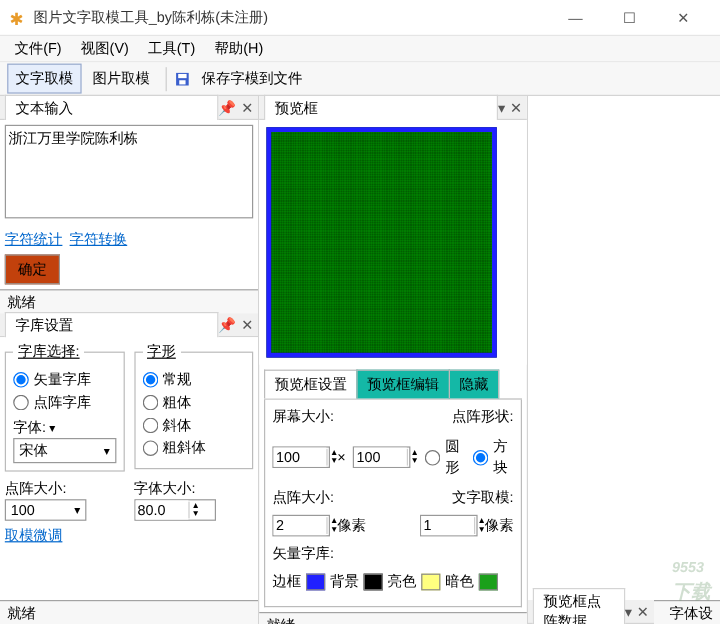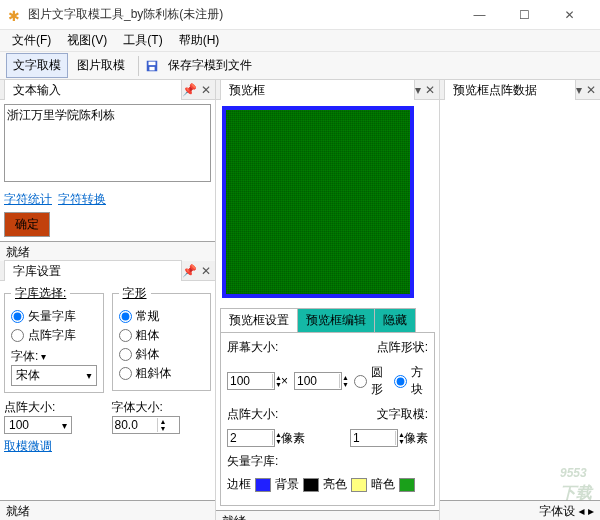--- a/index.html
+++ b/index.html
@@ -48,21 +48,21 @@
 .tabs { display: flex; border-bottom: 1px solid #bbb; }
 .tab { padding: 3px 8px; border: 1px solid #bbb; border-bottom: none; background: #14b8a6; cursor: pointer; margin-right: -1px; }
 .tab.active { background: #fff; }
 .tabbody { padding: 6px; border: 1px solid #bbb; border-top: none; }
 .form-row { display: flex; align-items: center; gap: 6px; margin-bottom: 6px; }
 .swatch { width: 16px; height: 14px; border: 1px solid #888; display: inline-block; }
 .sw-blue { background: #2020ff; }
 .sw-black { background: #000; }
 .sw-yellow { background: #ffff80; }
 .sw-green { background: #1aa01a; }
-.right-col { width: 160px; display: flex; flex-direction: column; }
+.right-col { width: 160px; display: flex; flex-direction: row; align-items: flex-end; }
 .right-body { flex: 1; background: #fff; }
 .watermark { position: absolute; right: 8px; bottom: 16px; font-size: 22px; font-style: italic; font-weight: bold; color: rgba(120,160,120,0.35); pointer-events: none; }
 .watermark small { font-size: 16px; display: block; text-align: right; color: rgba(120,160,120,0.35); }
 </style>
 </head>
 <body>
 
 <div class="titlebar">
   <span class="app-icon">✱</span>
   <span class="titlebar-text">图片文字取模工具_by陈利栋(未注册)</span>

